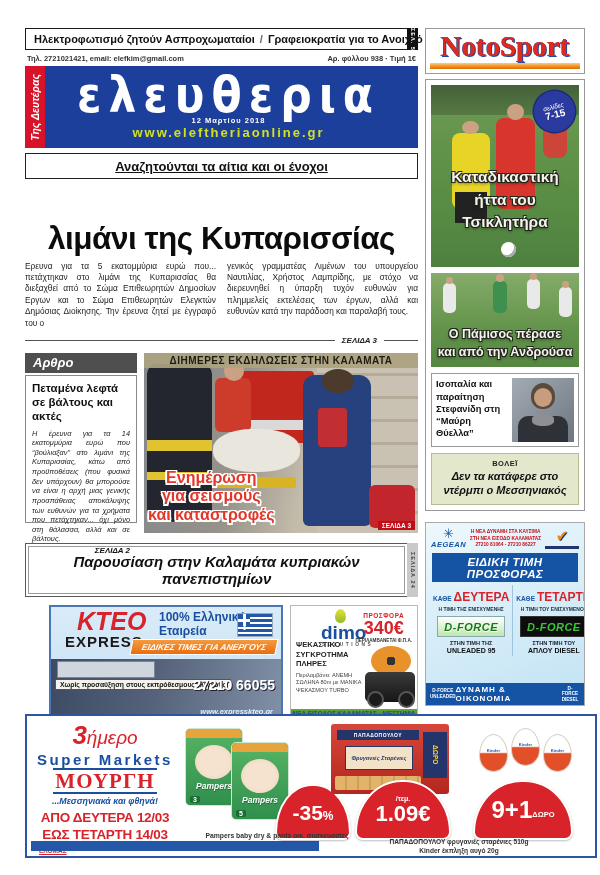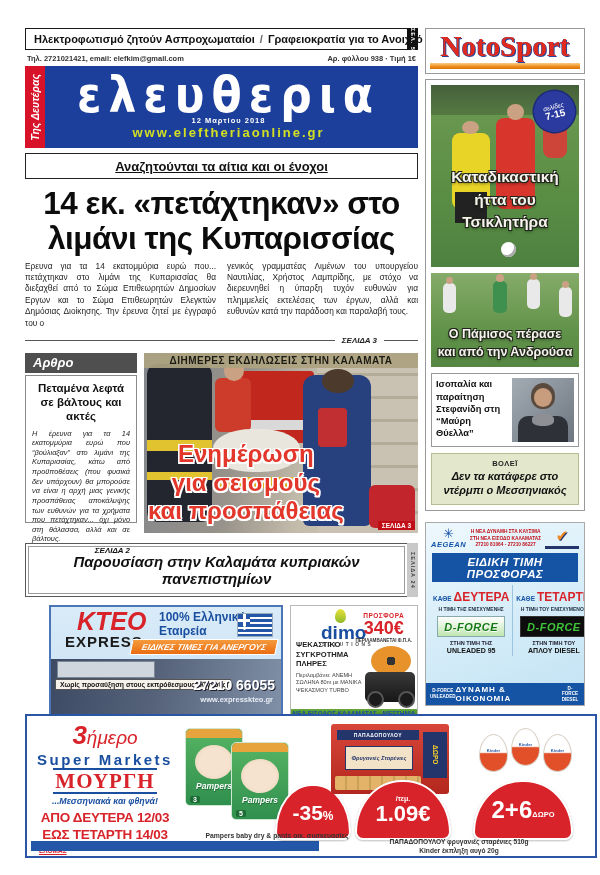--- a/index.html
+++ b/index.html
@@ -33,42 +33,42 @@
   .pageref-rule{display:flex;align-items:center;gap:7px;margin-top:7px;}
   .pageref-rule .rl{flex:1;border-top:1.5px solid #555;}
   .pageref-rule .rs{width:34px;border-top:1.5px solid #555;}
   .pageref-rule .ref{font-size:8px;font-weight:bold;font-style:italic;color:#222;}
 
   
   .mid-row{display:flex;gap:7px;margin-top:8px;height:180px;}
   .arthro{width:112px;flex:none;}
   .arthro-head{background:#4f4f4f;color:#fff;font-style:italic;font-weight:bold;font-size:13px;padding:2px 8px 3px;}
   .arthro-box{border:1px solid #8a8a8a;margin-top:2px;padding:6px 6px 4px;height:148px;box-sizing:border-box;}
-  .arthro-title{text-align:center;font-weight:bold;font-size:11.5px;line-height:1.2;color:#111;}
+  .arthro-title{text-align:left;font-weight:bold;font-size:11.5px;line-height:1.2;color:#111;}
   .arthro-body{margin:5px 0 2px;font-style:italic;font-size:7.4px;line-height:1.3;text-align:justify;color:#222;}
   .arthro-ref{text-align:right;font-weight:bold;font-style:italic;font-size:8px;color:#111;}
 
   .photo-story{position:relative;flex:1;overflow:hidden;}
   .kicker{position:absolute;left:0;right:0;top:0;background:rgba(173,163,128,0.92);color:#1b1b14;font-weight:bold;font-size:10px;letter-spacing:0.5px;text-align:center;padding:2px 0;z-index:5;}
   .photo-scene{position:absolute;inset:0;background:linear-gradient(100deg,#84878c 0%,#97928a 35%,#c4bcab 60%,#cfc8b8 100%);}
   .ps-wall{position:absolute;right:0;top:0;width:37%;height:100%;background:repeating-linear-gradient(#c9c2b2 0 20px,#b4ab99 20px 23px);}
   .ps-truck{position:absolute;left:33%;top:10%;width:29%;height:40%;background:#c1271d;border-radius:4px;}
   .ps-truck:after{content:"";position:absolute;left:10%;bottom:18%;width:80%;height:14%;background:#d9d9d9;}
   .ps-ff1{position:absolute;left:1%;top:6%;width:24%;height:88%;background:#23262e;border-radius:10px;}
   .ps-ff1 i{position:absolute;left:0;right:0;top:48%;height:7%;background:#e0c32e;}
   .ps-ff1 b{position:absolute;left:0;right:0;top:68%;height:5%;background:#e0c32e;}
   .ps-man{position:absolute;left:26%;top:14%;width:13%;height:30%;background:#cd3b2a;border-radius:6px;}
   .ps-man:before{content:"";position:absolute;left:25%;top:-34%;width:55%;height:38%;background:#caa183;border-radius:50%;}
   .ps-stretcher{position:absolute;left:25%;top:42%;width:32%;height:24%;background:#e9e6de;border-radius:45%;}
   .ps-stretcher:after{content:"";position:absolute;left:5%;bottom:-38%;width:90%;height:26%;background:#d8b324;border-radius:3px;}
   .ps-medic{position:absolute;right:17%;top:12%;width:25%;height:84%;background:#27417e;border-radius:12px 12px 6px 6px;}
   .ps-medic:before{content:"";position:absolute;left:28%;top:-4%;width:46%;height:16%;background:#4c3a2c;border-radius:50%;}
   .ps-medic i{position:absolute;left:22%;top:22%;width:42%;height:26%;background:#c22f33;border-radius:4px;}
   .ps-bag{position:absolute;right:1%;bottom:3%;width:17%;height:24%;background:#c2252b;border-radius:6px;}
-  .overlay-red{position:absolute;left:4px;bottom:8px;z-index:6;font-weight:800;font-size:24px;line-height:1.18;color:#e2372a;
+  .overlay-red{position:absolute;left:4px;bottom:8px;z-index:6;font-weight:800;font-size:16px;line-height:1.18;color:#e2372a;
     text-shadow:-1.5px -1.5px 0 #fff,1.5px -1.5px 0 #fff,-1.5px 1.5px 0 #fff,1.5px 1.5px 0 #fff,0 -1.5px 0 #fff,0 1.5px 0 #fff,-1.5px 0 0 #fff,1.5px 0 0 #fff;text-align:center;}
   .photo-ref{position:absolute;right:3px;bottom:3px;background:#c00d16;color:#fff;font-size:6.5px;font-weight:bold;padding:1px 4px;z-index:6;}
 
   
   .banner{position:relative;border:1.5px solid #5a5a5a;margin-top:10px;}
   .banner-inner{border:1px solid #9a9a9a;margin:2px 12px 2px 2px;padding:6px 0;text-align:center;font-style:italic;font-weight:bold;font-size:15px;color:#111;}
 
   
   .ads-row{display:flex;gap:7px;margin-top:8px;height:136px;padding-left:24px;}
   .kteo{position:relative;width:234px;flex:none;border:2px solid #4a76b8;background:linear-gradient(#d9ebf8,#c3ddf2);box-sizing:border-box;overflow:hidden;}
@@ -78,21 +78,21 @@
   .kteo-tag{position:absolute;left:108px;top:4px;color:#1a4fa0;font-weight:bold;font-size:12px;line-height:1.15;}
   .flag{position:absolute;right:8px;top:6px;width:34px;height:22px;background:repeating-linear-gradient(#2457a8 0 2.5px,#fff 2.5px 5px);border:1px solid #9ab;}
   .flag:before{content:"";position:absolute;left:0;top:0;width:12px;height:12px;background:#2457a8;}
   .flag:after{content:"";position:absolute;left:5px;top:0;width:2.5px;height:12px;background:#fff;box-shadow:0 4.5px 0 -0.5px #fff;}
   .flag i{position:absolute;left:0;top:5px;width:12px;height:2.5px;background:#fff;}
   .kteo-ribbon{position:absolute;right:4px;top:32px;background:linear-gradient(#f59a3d,#ea6d12);color:#fff;font-style:italic;font-weight:bold;font-size:8.5px;padding:2px 10px;transform:skewX(-12deg);border:1px solid #fff;}
   .kteo-photo{position:relative;height:72px;background:linear-gradient(100deg,#3c4a63 0%,#55627a 45%,#8191a8 100%);}
   .kteo-note{position:absolute;left:4px;top:20px;background:#f4f2ea;border:1px solid #555;color:#111;font-weight:bold;font-size:6.8px;padding:1px 4px;}
   .kteo-build{position:absolute;left:6px;top:2px;width:96px;height:15px;background:#cfd6de;border:1px solid #7c8796;}
   .kteo-phone{position:absolute;right:6px;top:18px;color:#fff;font-weight:800;font-size:14px;text-shadow:1px 1px 0 #223;}
-  .kteo-site{position:absolute;right:8px;top:36px;color:#e8eef6;font-size:7.5px;font-weight:bold;}
+  .kteo-site{position:absolute;right:8px;top:48px;color:#e8eef6;font-size:7.5px;font-weight:bold;font-style:italic;}
   .kteo-foot{position:absolute;left:0;right:0;bottom:0;background:linear-gradient(#f08a28,#df5e0d);color:#ffe94d;font-weight:bold;font-style:italic;font-size:9.5px;text-align:center;padding:3px 0;}
 
   .dimo{position:relative;flex:1;border:1px solid #b9b9b9;background:#fff;box-sizing:border-box;overflow:hidden;}
   .dimo-drop{position:absolute;left:44px;top:3px;width:11px;height:14px;background:linear-gradient(#e8e23a,#8fba2a);border-radius:50% 50% 50% 50%/60% 60% 40% 40%;transform:rotate(2deg);}
   .dimo-name{position:absolute;left:30px;top:17px;color:#1a4fa0;font-weight:800;font-size:19px;line-height:1;}
   .dimo-sub{position:absolute;left:31px;top:36px;color:#555;font-size:4.8px;letter-spacing:2.6px;font-weight:bold;}
   .dimo-prod{position:absolute;left:5px;top:34px;font-weight:800;font-size:7.6px;color:#222;line-height:1.25;width:70px;}
   .dimo-inc{position:absolute;left:5px;top:66px;font-size:5.6px;color:#444;width:66px;line-height:1.3;}
   .dimo-offer{position:absolute;right:5px;top:6px;text-align:center;color:#d8232a;}
   .dimo-offer .lbl{font-size:6.5px;font-weight:bold;letter-spacing:0.5px;}
@@ -238,24 +238,24 @@
         <div class="mast-title">ελευθερια</div>
         <div class="mast-date">12 Μαρτίου 2018</div>
         <div class="mast-site">www.eleftheriaonline.gr</div>
       </div>
     </div>
 
     <div class="subhead-box">
       <span>Αναζητούνται τα αίτια και οι ένοχοι</span>
     </div>
 
-    <h1 class="headline"><span>14 εκ. «πετάχτηκαν» στο</span><br><span>λιμάνι της Κυπαρισσίας</span></h1>
+    <h1 class="headline"><br><span>λιμάνι της Κυπαρισσίας</span></h1>
 
     <div class="lead-cols">
-      <p>Ερευνα για τα 14 εκατομμύρια ευρώ που... πετάχτηκαν στο λιμάνι της Κυπαρισσίας θα διεξαχθεί από το Σώμα Επιθεωρητών Δημοσίων Εργων και το Σώμα Επιθεωρητών Ελεγκτών Δημόσιας Διοίκησης. Την έρευνα ζητεί με έγγραφό του ο</p>
+      <p>Ερευνα για τα 5 εκατομμύρια ευρώ που... πετάχτηκαν στο λιμάνι της Κυπαρισσίας θα διεξαχθεί από το Σώμα Επιθεωρητών Δημοσίων Εργων και το Σώμα Επιθεωρητών Ελεγκτών Δημόσιας Διοίκησης. Την έρευνα ζητεί με έγγραφό του ο</p>
       <p>γενικός γραμματέας Λιμένων του υπουργείου Ναυτιλίας, Χρήστος Λαμπρίδης, με στόχο να διερευνηθεί η ύπαρξη τυχόν ευθυνών για πλημμελείς εκτελέσεις των έργων, αλλά και ευθυνών κατά την παράδοση και παραλαβή τους.</p>
     </div>
 
     <div class="pageref-rule">
       <span class="rl"></span>
       <span class="ref">ΣΕΛΙΔΑ 3</span>
       <span class="rs"></span>
     </div>
 
     <div class="mid-row">
@@ -280,21 +280,21 @@
             </div>
           <div class="ps-man"></div>
           <div class="ps-stretcher"></div>
           <div class="ps-medic">
               <i></i>
             </div>
           <div class="ps-bag"></div>
           <div class="overlay-red">
             <span>Ενημέρωση</span><br>
             <span>για σεισμούς</span><br>
-            <span>και προσπάθειας</span>
+            <span>και καταστροφές</span>
           </div>
           <div class="photo-ref">ΣΕΛΙΔΑ 3</div>
         </div>
       </div>
     </div>
 
     <div class="banner">
       <div class="banner-inner">Παρουσίαση στην Καλαμάτα κυπριακών πανεπιστημίων</div>
       <span class="vtab gray">ΣΕΛΙΔΑ 24</span>
     </div>
@@ -514,21 +514,21 @@
           </div>
         <div class="egg" style="left:38px;top:2px;">
             <span class="kl">Kinder</span>
           </div>
         <div class="egg" style="left:70px;top:8px;">
             <span class="kl">Kinder</span>
           </div>
       </div>
       <div class="arch arch-kinder">
         <span class="row">
-            <span class="v">2+6</span>
+            <span class="v">9+1</span>
             <span class="s">ΔΩΡΟ</span>
           </span>
       </div>
       <div class="g-captions">
         <span>ΠΑΠΑΔΟΠΟΥΛΟΥ φρυγανιές σταρένιες 510g</span><br>
         <span>Kinder έκπληξη αυγό 20g</span>
       </div>
     </div>
   </div>
 

